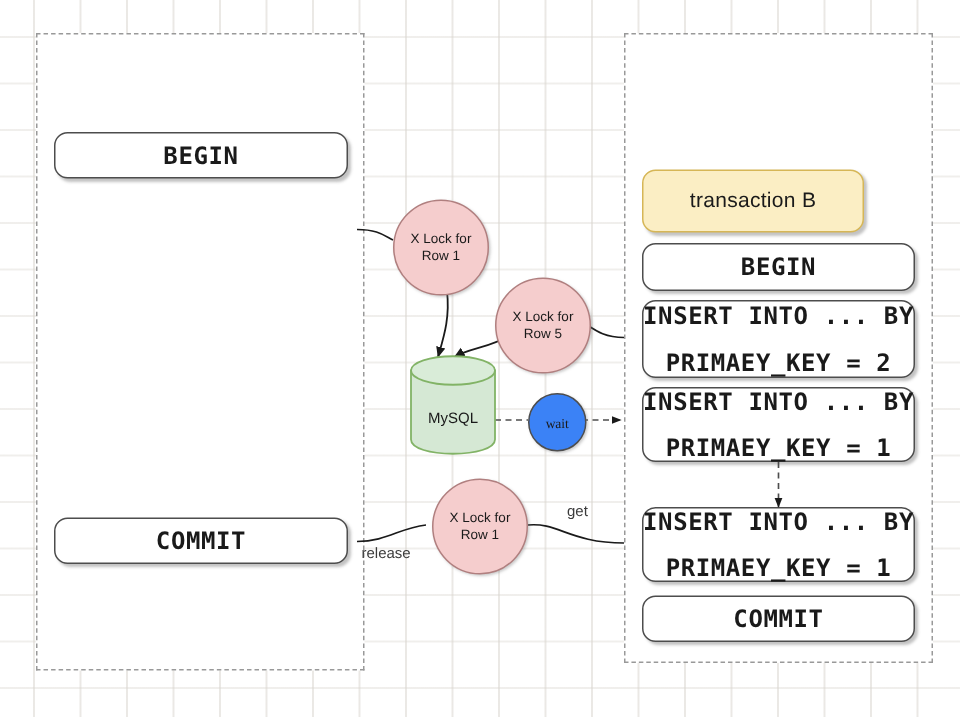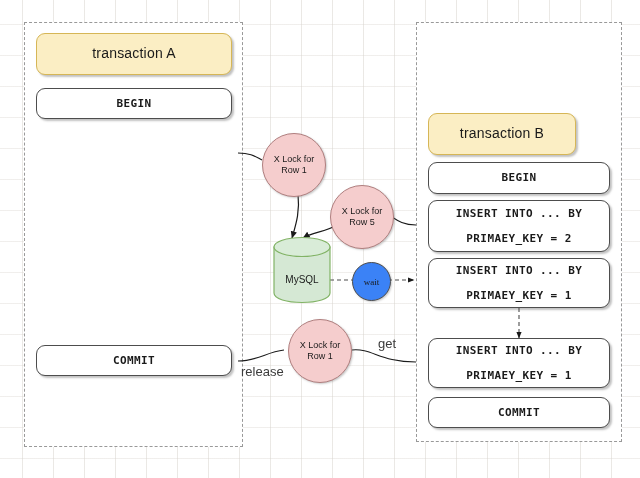--- a/index.html
+++ b/index.html
@@ -46,21 +46,21 @@
     box-sizing: border-box;
     border: 1px solid #4d4d4d;
     border-radius: 9px;
     background: #ffffff;
     box-shadow: 2px 2px 2px rgba(120,120,120,0.45);
     display: flex;
     flex-direction: column;
     align-items: center;
     justify-content: center;
     font-family: "DejaVu Sans Mono", "Liberation Mono", monospace;
-    font-size: 11px;
+    font-size: 16px;
     font-weight: bold;
     color: #1a1a1a;
     letter-spacing: 0.4px;
     text-align: center;
   }
   .box .ln { line-height: 1.25; white-space: nowrap; }
   .box .ln + .ln { margin-top: 11px; }
 
   .box.header {
     background: #fbeec4;
@@ -118,21 +118,21 @@
     font-family: "Liberation Sans", sans-serif;
     font-size: 10px;
     color: #1a1a1a;
     pointer-events: none;
   }
 
   
   .edge-label {
     position: absolute;
     font-family: "Liberation Sans", sans-serif;
-    font-size: 13px;
+    font-size: 10px;
     color: #3b3b3b;
     background: transparent;
     white-space: nowrap;
     z-index: 6;
   }
 
   svg.edges {
     position: absolute;
     left: 0; top: 0;
     width: 640px;
@@ -183,23 +183,20 @@
      B.insert-1b --&gt;
     <path d="M519,308 L519,338" fill="none" stroke="#4d4d4d" stroke-width="1.1" stroke-dasharray="4,3" marker-end="url(#arrowsm)"></path>
 
      lock row1 (bottom) --&gt;
     <path d="M238,361 C258,361 266,352 284,350" fill="none" stroke="#1a1a1a" stroke-width="1.1"></path>
 
      B.insert-1b --&gt;
     <path d="M352,350 C372,348 380,362 416,362" fill="none" stroke="#1a1a1a" stroke-width="1.1"></path>
   </svg>
 
-  <div class="box header" style="left:36px; top:33px; width:196px; height:42px;">
-    <span class="ln">transaction A</span>
-  </div>
 
   <div class="box" style="left:36px; top:88px; width:196px; height:31px;">
     <span class="ln">BEGIN</span>
   </div>
 
 
   <div class="box" style="left:36px; top:345px; width:196px; height:31px;">
     <span class="ln">COMMIT</span>
   </div>
 

